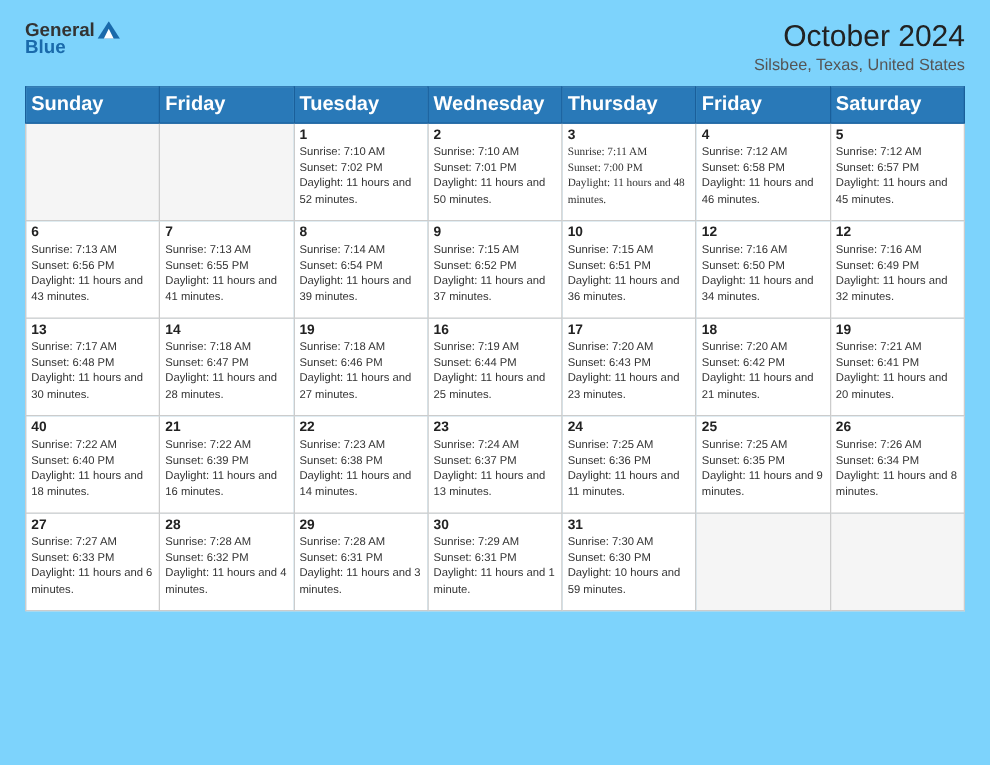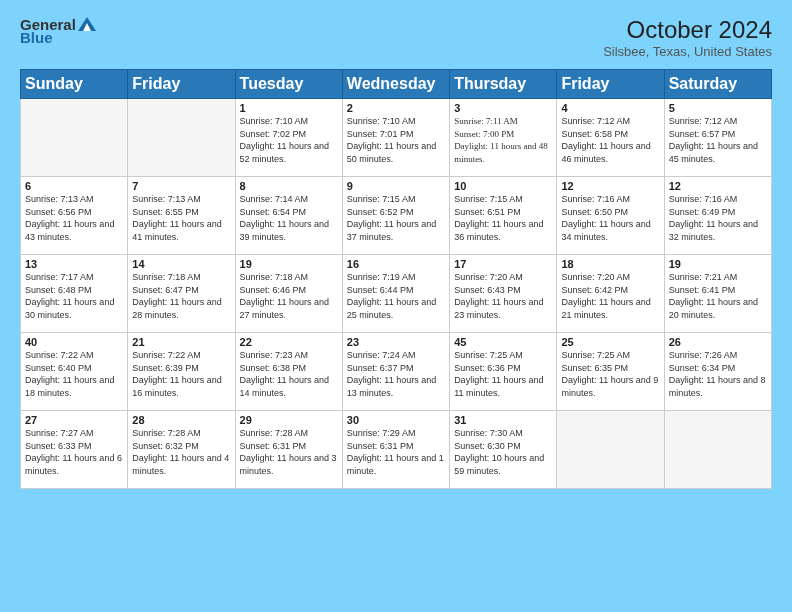--- a/index.html
+++ b/index.html
@@ -257,21 +257,21 @@
 Sunset: 6:38 PM
 Daylight: 11 hours and 14 minutes.</div>
           </td>
           <td>
             <span class="day-num">23</span>
             <div class="day-info" style="white-space: pre-line;">Sunrise: 7:24 AM
 Sunset: 6:37 PM
 Daylight: 11 hours and 13 minutes.</div>
           </td>
           <td>
-            <span class="day-num">45</span>
+            <span class="day-num">24</span>
             <div class="day-info" style="white-space: pre-line;">Sunrise: 7:25 AM
 Sunset: 6:36 PM
 Daylight: 11 hours and 11 minutes.</div>
           </td>
           <td>
             <span class="day-num">25</span>
             <div class="day-info" style="white-space: pre-line;">Sunrise: 7:25 AM
 Sunset: 6:35 PM
 Daylight: 11 hours and 9 minutes.</div>
           </td>

